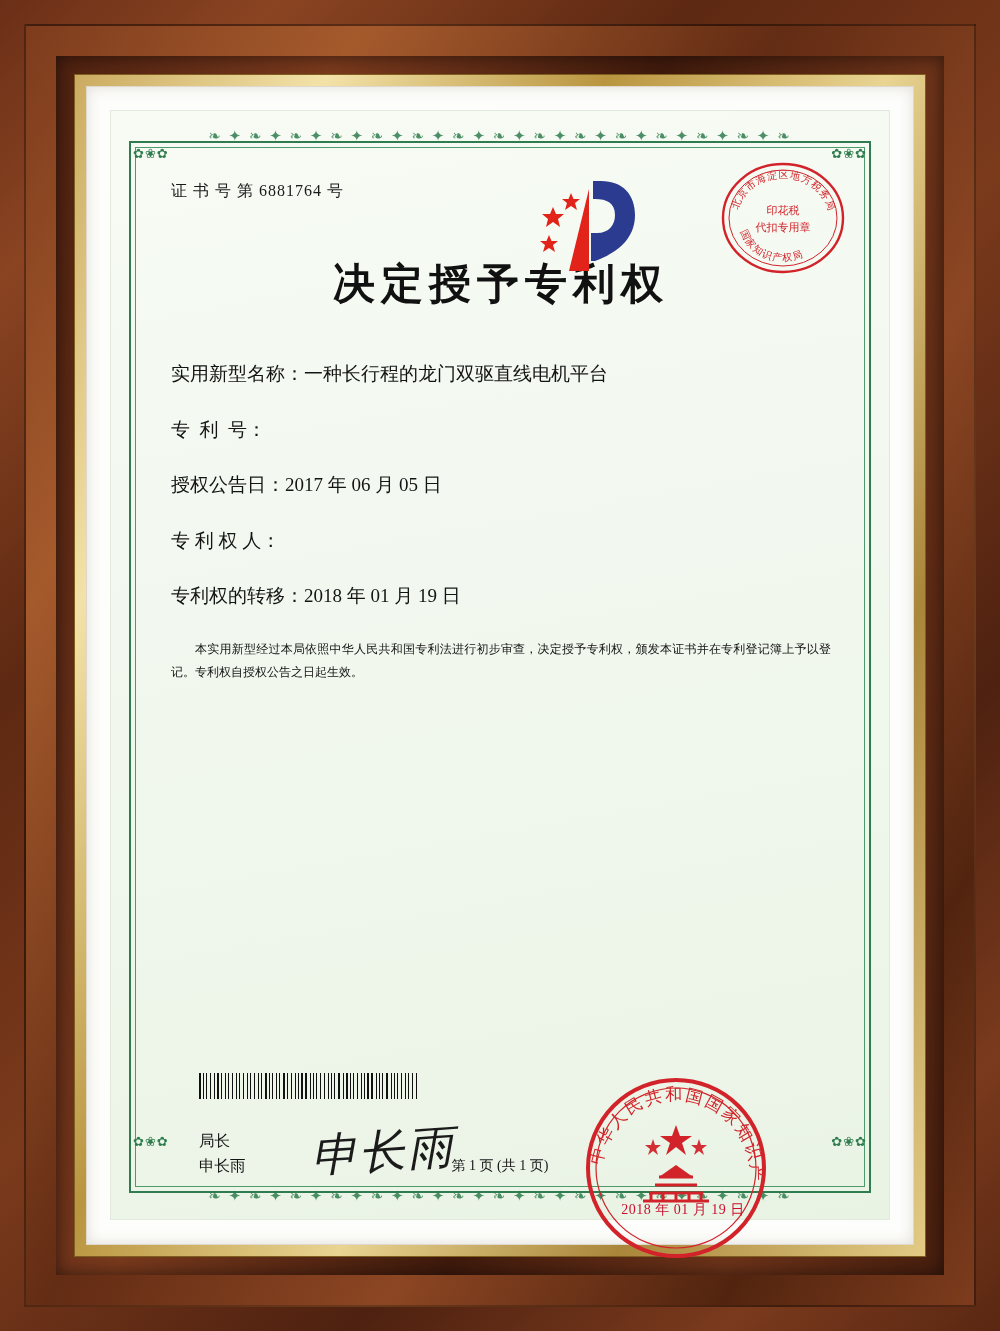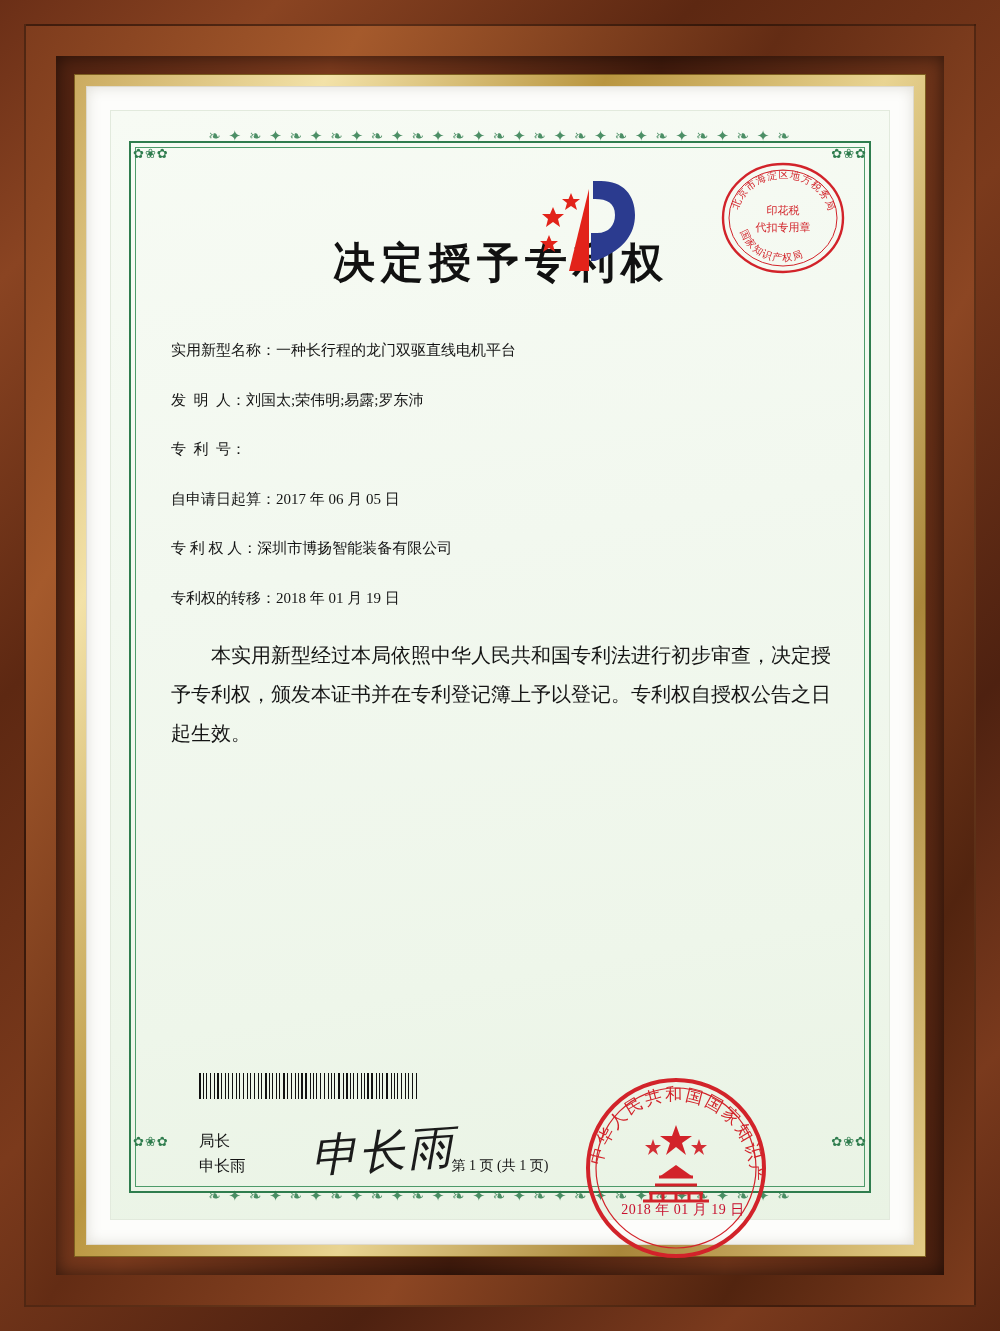--- a/index.html
+++ b/index.html
@@ -79,26 +79,26 @@
   .stamp-tax{
     position:absolute;right:-16px;top:-22px;width:128px;height:118px;
   }
   .title{
     text-align:center;font-size:42px;font-weight:bold;color:#111;
     letter-spacing:6px;margin:54px 0 0 0;
     font-family:"DejaVu Serif", serif;
   }
   .fields{margin-top:48px;}
   .field{
-    display:flex;font-size:15px;color:#141414;margin-bottom:27px;
+    display:flex;font-size:19px;color:#141414;margin-bottom:27px;
     line-height:1.5;
   }
   .field .lbl{white-space:pre;flex:0 0 auto;}
   .field .val{flex:1 1 auto;}
-  .paras{margin-top:24px;font-size:20px;line-height:1.95;color:#141414;text-align:justify;}
+  .paras{margin-top:24px;font-size:12px;line-height:1.95;color:#141414;text-align:justify;}
   .paras p{margin:0 0 2px 0;text-indent:2em;}
 
   
   .barcode{position:absolute;left:88px;top:962px;width:220px;height:26px;display:flex;align-items:flex-end;}
   .barcode i{display:block;background:#111;height:26px;margin-right:1px;}
 
   
   .sig-block{position:absolute;left:88px;top:1018px;font-size:15.5px;color:#141414;line-height:1.6;}
   .sig-hand{
     position:absolute;left:200px;top:1010px;font-size:46px;color:#1b1b1b;
@@ -132,20 +132,21 @@
 
     <div class="flourish fl-top">❧ ✦ ❧ ✦ ❧ ✦ ❧ ✦ ❧ ✦ ❧ ✦ ❧ ✦ ❧ ✦ ❧ ✦ ❧ ✦ ❧ ✦ ❧ ✦ ❧ ✦ ❧ ✦ ❧</div>
     <div class="flourish fl-bottom">❧ ✦ ❧ ✦ ❧ ✦ ❧ ✦ ❧ ✦ ❧ ✦ ❧ ✦ ❧ ✦ ❧ ✦ ❧ ✦ ❧ ✦ ❧ ✦ ❧ ✦ ❧ ✦ ❧</div>
     <div class="corner c-tl">✿❀✿</div>
     <div class="corner c-tr">✿❀✿</div>
     <div class="corner c-bl">✿❀✿</div>
     <div class="corner c-br">✿❀✿</div>
 
     <div class="content">
 
+      <div class="cert-no">证 书 号 第 6881764 号</div>
 
       <div class="logo">
         <svg viewBox="0 0 130 110" width="130" height="110" aria-hidden="true">
           <path d="M62 8 L70 8 C92 8 104 22 104 42 C104 66 86 80 64 88 L60 88 L60 60 L66 60 C78 60 84 52 84 42 C84 30 76 26 64 26 L62 26 Z" fill="#2b3b8f"></path>
           <path d="M58 16 L58 98 L38 98 Z" fill="#e2231a"></path>
           <g fill="#e2231a">
             <polygon points="22,34 25,41 33,41 27,46 29,54 22,49 15,54 17,46 11,41 19,41"></polygon>
             <polygon points="40,20 42.5,26 49,26 44,30 46,37 40,33 34,37 36,30 31,26 37.5,26"></polygon>
             <polygon points="18,62 20.5,68 27,68 22,72 24,79 18,75 12,79 14,72 9,68 15.5,68"></polygon>
           </g>
@@ -170,33 +171,28 @@
       </div>
 
       <div class="title">决定授予专利权</div>
 
       <div class="fields">
         <div class="field">
           <span class="lbl">实用新型名称：</span>
           <span class="val">一种长行程的龙门双驱直线电机平台</span>
         </div>
         <div class="field">
-          <span class="lbl">发  明  人：</span>
-          <span class="val">刘国太;荣伟明;易露;罗东沛</span>
-        </div>
-        <div class="field">
           <span class="lbl">专  利  号：</span>
         </div>
         <div class="field">
-          <span class="lbl">自申请日起算：</span>
+          <span class="lbl">授权公告日：</span>
           <span class="val">2017 年 06 月 05 日</span>
         </div>
         <div class="field">
           <span class="lbl">专 利 权 人：</span>
-          <span class="val">深圳市博扬智能装备有限公司</span>
         </div>
         <div class="field">
           <span class="lbl">专利权的转移：</span>
           <span class="val">2018 年 01 月 19 日</span>
         </div>
       </div>
 
       <div class="paras">
         <p>本实用新型经过本局依照中华人民共和国专利法进行初步审查，决定授予专利权，颁发本证书并在专利登记簿上予以登记。专利权自授权公告之日起生效。</p>
       </div>

